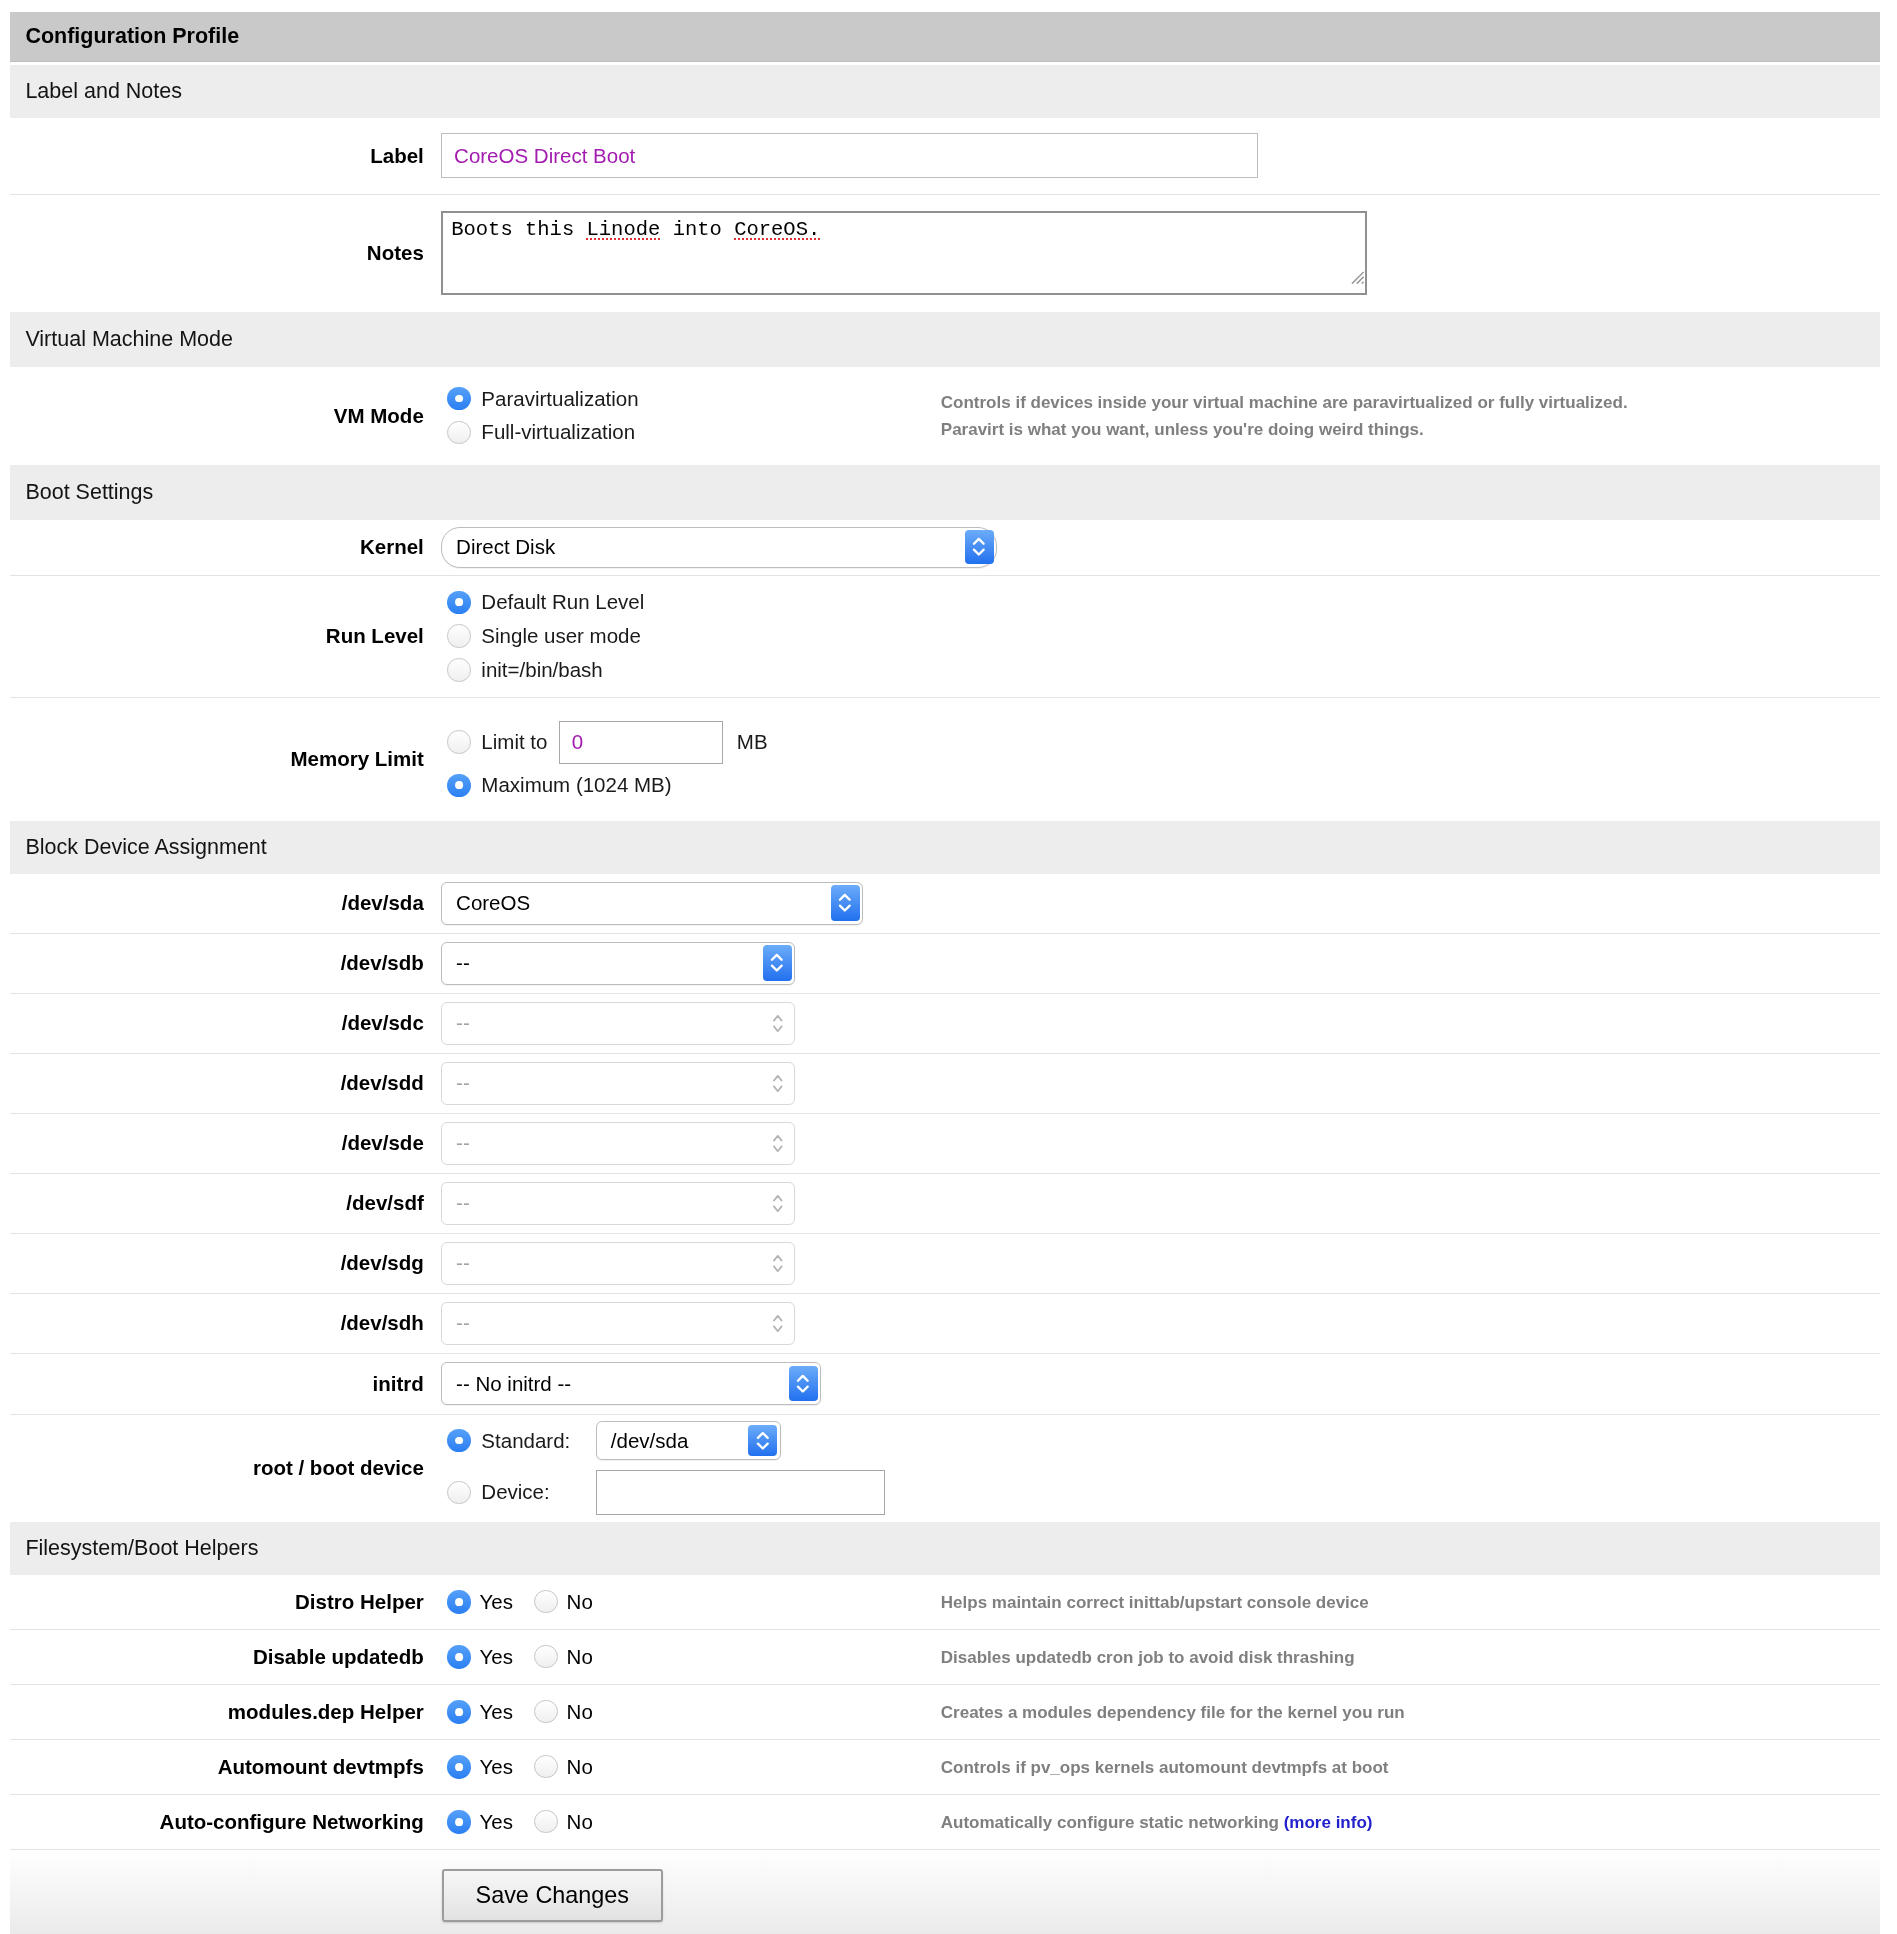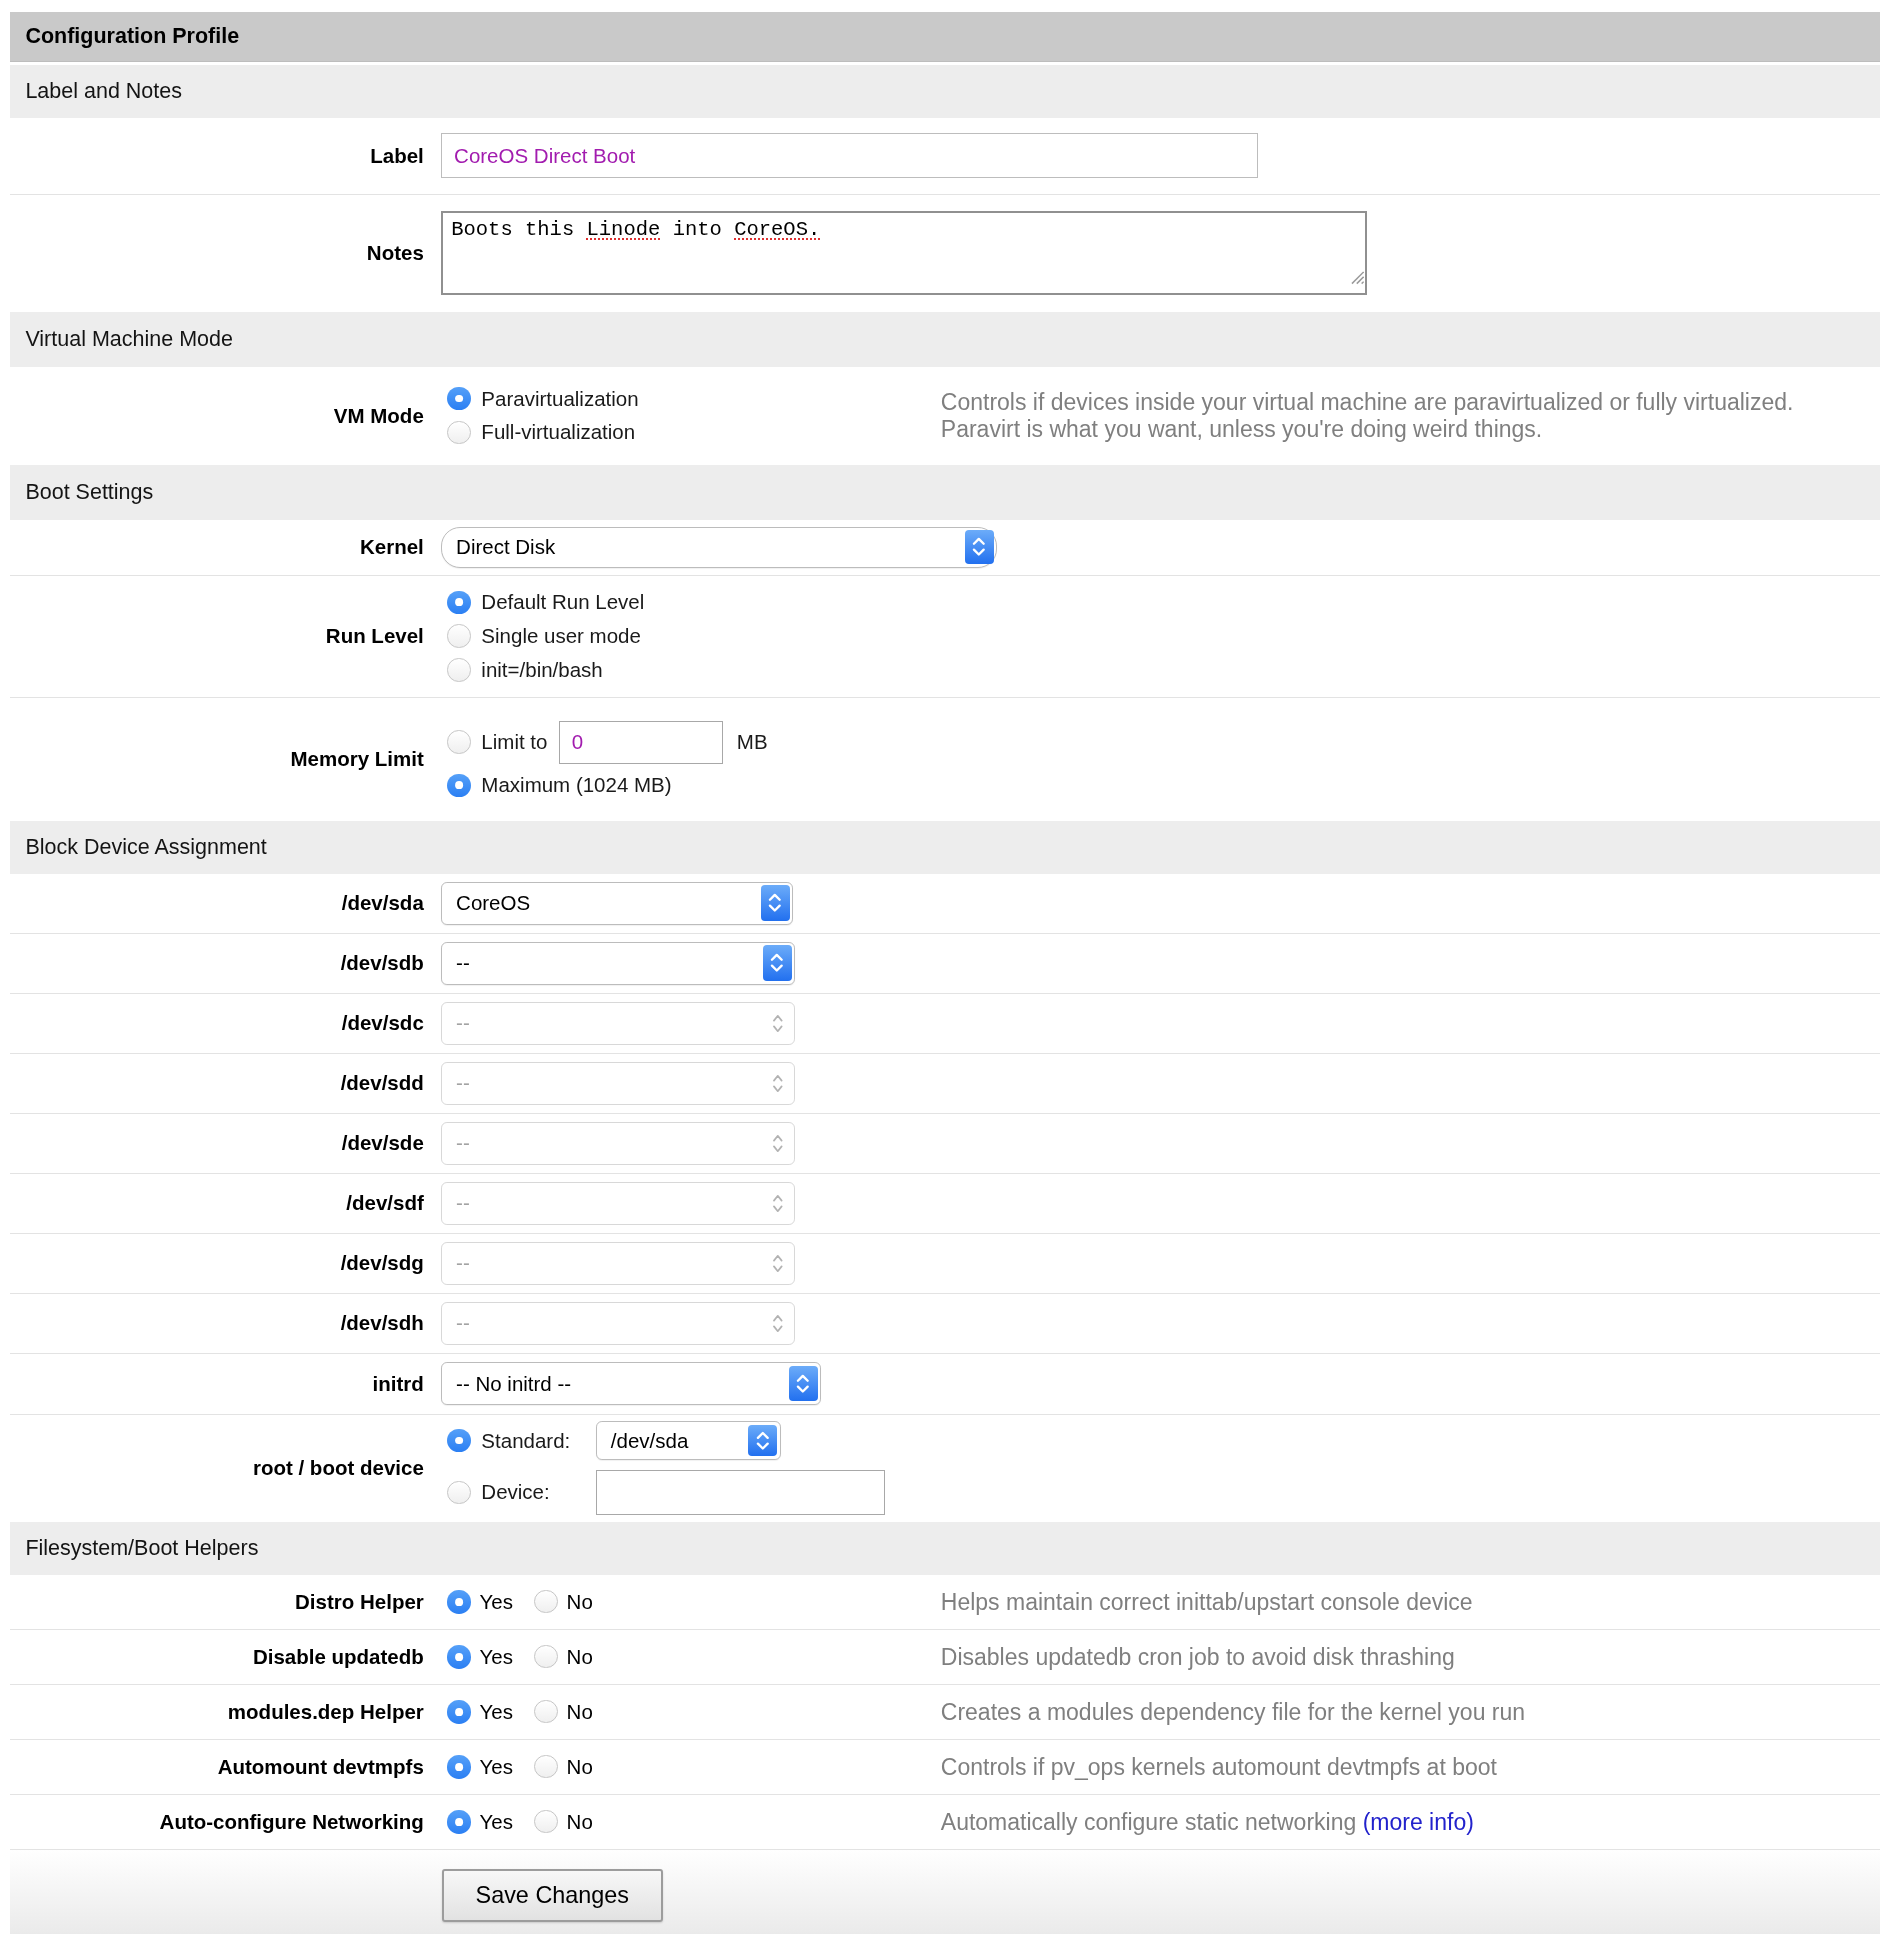--- a/index.html
+++ b/index.html
@@ -22,21 +22,21 @@
     font-size:21.5px;color:#141414;
   }
 
   
   .row{position:relative;display:flex;align-items:center;}
   .lbl{width:414px;flex:none;text-align:right;font-weight:bold;font-size:20.5px;color:#000;}
   .ctl{margin-left:17.6px;display:flex;align-items:center;}
   .ctl-col{margin-left:17.6px;display:flex;flex-direction:column;justify-content:center;}
   .help{
     position:absolute;left:931px;top:50%;transform:translateY(-50%);
-    font-size:23px;color:#7f7f7f;line-height:27px;white-space:nowrap;
+    font-size:17px;color:#7f7f7f;line-height:27px;white-space:nowrap;font-weight:bold;
   }
   .divider{height:1px;background:#e3e3e3;}
 
   
   .ti{
     box-sizing:border-box;height:45px;border:1px solid #bdbdbd;background:#fff;
     font-family:"Liberation Sans", sans-serif;font-size:20.5px;color:#a21caf;
     padding:0 11.7px;outline:none;
   }
   .notes-box{
@@ -216,21 +216,21 @@
     </div>
   </div>
 
   <div class="sectionbar">
     <span>Block Device Assignment</span>
   </div>
 
   <div class="row" style="height:59px;">
     <div class="lbl">/dev/sda</div>
     <div class="ctl">
-      <div class="select" style="width:352px;height:43px;">
+      <div class="select" style="width:422px;height:43px;">
         <span class="sel-text">CoreOS</span>
         <span class="sel-cap">
           <svg width="15.6" height="23.4" viewBox="0 0 16 24">
               <polyline points="3,9 8,4 13,9" fill="none" stroke="#fff" stroke-width="2.4" stroke-linecap="round" stroke-linejoin="round"></polyline>
               <polyline points="3,15 8,20 13,15" fill="none" stroke="#fff" stroke-width="2.4" stroke-linecap="round" stroke-linejoin="round"></polyline>
             </svg>
         </span>
       </div>
     </div>
   </div>

